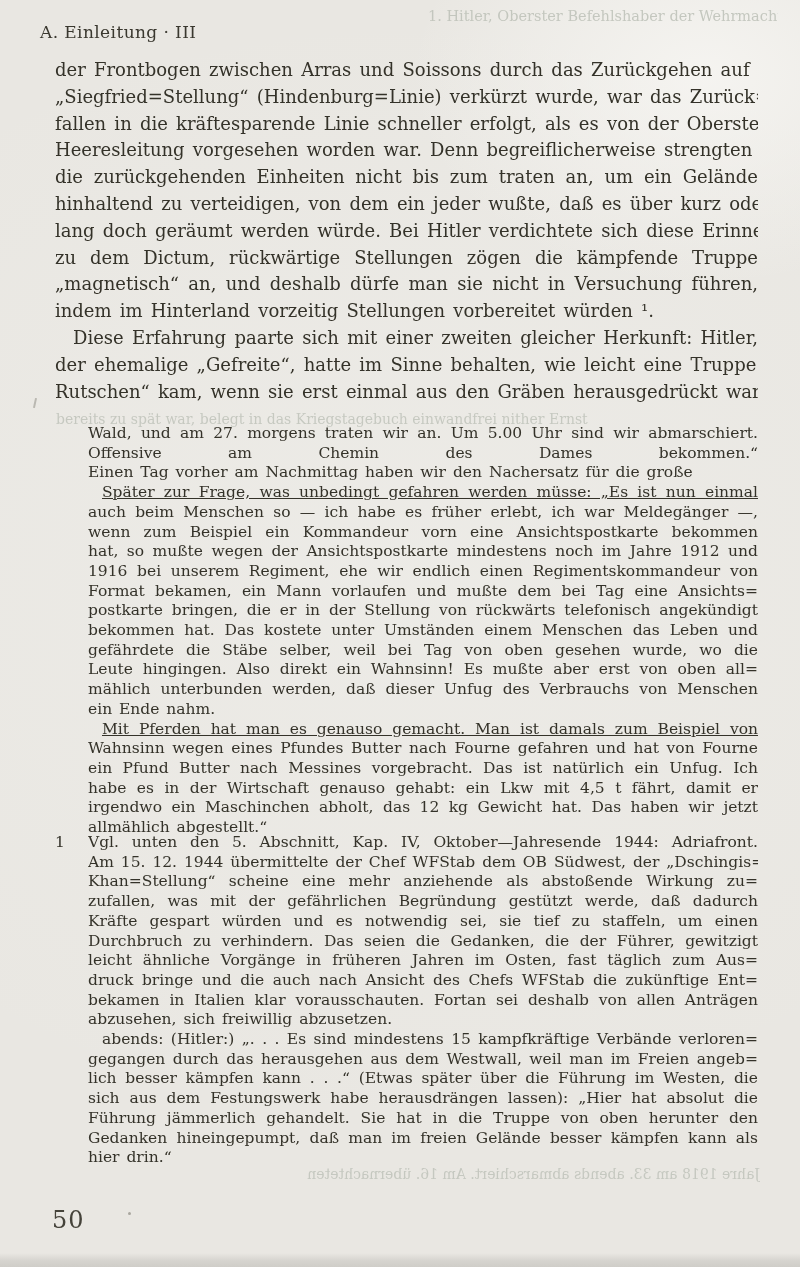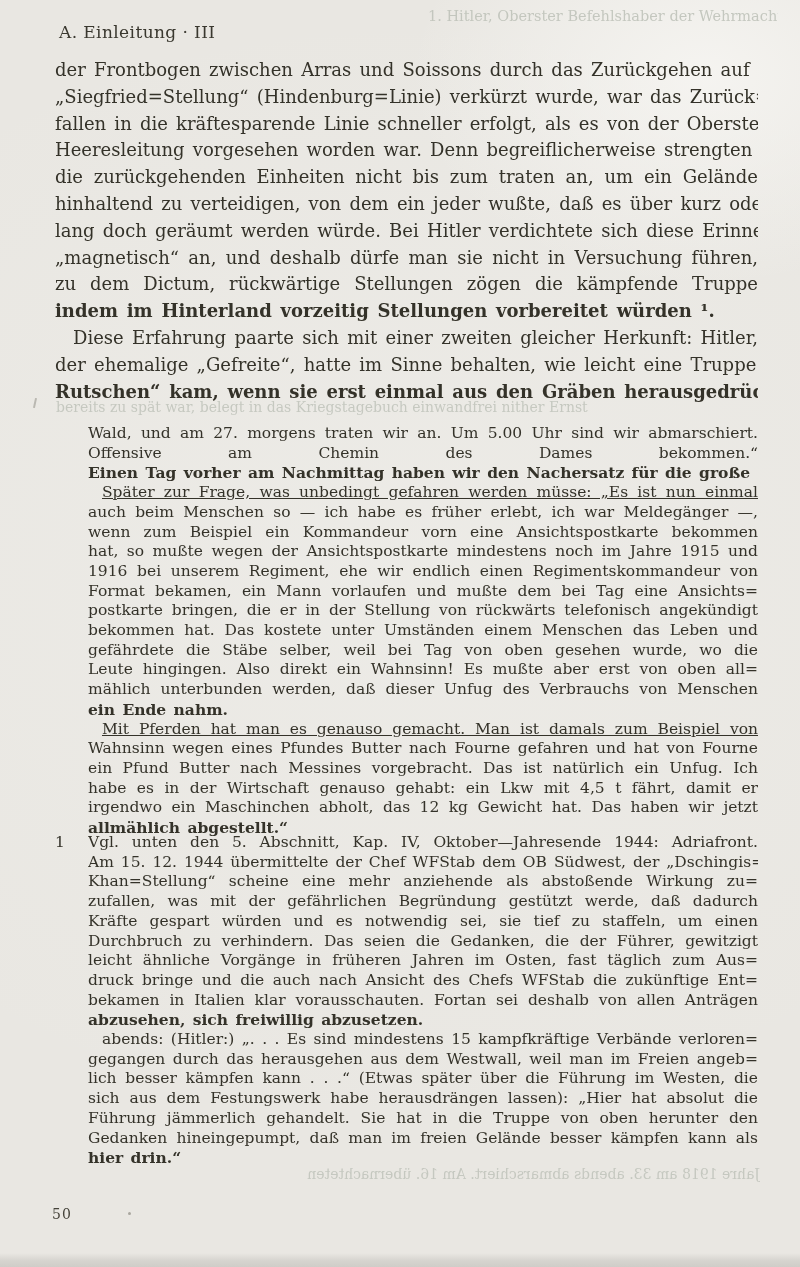--- a/index.html
+++ b/index.html
@@ -8,67 +8,67 @@
     width:800px;height:1267px;
     background:
       radial-gradient(ellipse 420px 300px at 88% 6%, rgba(248,247,244,.8) 0%, rgba(248,247,244,0) 70%),
       radial-gradient(ellipse 900px 700px at 50% 45%, rgba(240,239,235,.5) 0%, rgba(240,239,235,0) 80%),
       #e9e7e2;
     font-family:"DejaVu Serif","Liberation Serif",serif;
     color:#343229;
     overflow:hidden;
   }
   .running-head{
-    position:absolute;left:59px;top:22px;
+    position:absolute;left:40px;top:22px;
     font-size:17px;letter-spacing:.4px;color:#3a382f;
   }
   
   .block{position:absolute;}
   .para{margin:0;}
   .line{
     white-space:nowrap;
     text-align:justify;
     text-align-last:justify;
     overflow:hidden;
   }
-  .para .line:last-child{text-align-last:left;font-weight:bold;}
+  .para .line:last-child{text-align-last:left;}
   .para.indent .line:first-child{text-indent:18px;}
   .main-block{
     left:55px;top:57px;width:703px;
     font-size:18px;line-height:26.8px;
     word-spacing:2.5px;
   }
   .small-type{
     font-size:15.5px;line-height:19.7px;
     word-spacing:2px;
   }
   .quote-block{left:88px;top:424px;width:670px;}
   .quote-block .para.indent .line:first-child{text-indent:14px;text-decoration:underline;}
   .footnote-block{left:55px;top:833px;width:703px;display:flex;}
   .footnote-marker{width:33px;flex:0 0 33px;font-size:15.5px;line-height:19.7px;color:#343229;}
   .footnote-text{width:670px;flex:0 0 670px;}
   .footnote-text .para.indent .line:first-child{text-indent:14px;}
   .page-number{
     position:absolute;left:52px;top:1206px;
-    font-size:14px;color:#45433a;letter-spacing:1px;
+    font-size:24px;color:#45433a;letter-spacing:1px;
   }
   .page-number-dot{
     position:absolute;left:128px;top:1212px;
     width:3px;height:3px;border-radius:50%;background:#8d8b83;opacity:.7;
   }
   
   .ghost{
     position:absolute;
     color:#bdc1b8;
     filter:blur(.5px);
     white-space:nowrap;overflow:hidden;
     pointer-events:none;
   }
   .ghost-top{left:428px;top:8px;width:350px;font-size:14.5px;opacity:.85;}
-  .ghost-middle{left:56px;top:399px;width:700px;font-size:14px;opacity:.8;}
+  .ghost-middle{left:56px;top:411px;width:700px;font-size:14px;opacity:.8;}
   .ghost-bottom{left:235px;top:1166px;width:525px;font-size:14px;opacity:.8;transform:scaleX(-1);}
   .margin-tick{
     position:absolute;left:34px;top:398px;
     width:2px;height:10px;background:#9a988f;opacity:.6;
     transform:rotate(12deg);
   }
   .bottom-band{
     position:absolute;left:0;bottom:0;width:800px;height:14px;
     background:linear-gradient(180deg, rgba(205,203,198,0) 0%, #d6d4cf 55%, #cfcdc8 100%);
   }
@@ -84,22 +84,22 @@
 
   <div class="block main-block">
       <div class="para">
         <div class="line">der Frontbogen zwischen Arras und Soissons durch das Zurückgehen auf die</div>
         <div class="line">„Siegfried=Stellung“ (Hindenburg=Linie) verkürzt wurde, war das Zurück=</div>
         <div class="line">fallen in die kräftesparende Linie schneller erfolgt, als es von der Obersten</div>
         <div class="line">Heeresleitung vorgesehen worden war. Denn begreiflicherweise strengten sich</div>
         <div class="line">die zurückgehenden Einheiten nicht bis zum traten an, um ein Gelände</div>
         <div class="line">hinhaltend zu verteidigen, von dem ein jeder wußte, daß es über kurz oder</div>
         <div class="line">lang doch geräumt werden würde. Bei Hitler verdichtete sich diese Erinnerung</div>
+        <div class="line">zu dem Dictum, rückwärtige Stellungen zögen die kämpfende Truppe</div>
         <div class="line">„magnetisch“ an, und deshalb dürfe man sie nicht in Versuchung führen,</div>
-        <div class="line">zu dem Dictum, rückwärtige Stellungen zögen die kämpfende Truppe</div>
         <div class="line">indem im Hinterland vorzeitig Stellungen vorbereitet würden ¹.</div>
       </div>
       <div class="para indent">
         <div class="line">Diese Erfahrung paarte sich mit einer zweiten gleicher Herkunft: Hitler,</div>
         <div class="line">der ehemalige „Gefreite“, hatte im Sinne behalten, wie leicht eine Truppe „ins</div>
         <div class="line">Rutschen“ kam, wenn sie erst einmal aus den Gräben herausgedrückt war,</div>
       </div>
     </div>
 
   <div class="margin-tick"></div>
@@ -109,21 +109,21 @@
   <div class="block quote-block small-type">
       <div class="para">
         <div class="line">Wald, und am 27. morgens traten wir an. Um 5.00 Uhr sind wir abmarschiert.</div>
         <div class="line">Offensive am Chemin des Dames bekommen.“</div>
         <div class="line">Einen Tag vorher am Nachmittag haben wir den Nachersatz für die große</div>
       </div>
       <div class="para indent">
         <div class="line">Später zur Frage, was unbedingt gefahren werden müsse: „Es ist nun einmal</div>
         <div class="line">auch beim Menschen so — ich habe es früher erlebt, ich war Meldegänger —,</div>
         <div class="line">wenn zum Beispiel ein Kommandeur vorn eine Ansichtspostkarte bekommen</div>
-        <div class="line">hat, so mußte wegen der Ansichtspostkarte mindestens noch im Jahre 1915 und</div>
+        <div class="line">hat, so mußte wegen der Ansichtspostkarte mindestens noch im Jahre 1912 und</div>
         <div class="line">1916 bei unserem Regiment, ehe wir endlich einen Regimentskommandeur von</div>
         <div class="line">Format bekamen, ein Mann vorlaufen und mußte dem bei Tag eine Ansichts=</div>
         <div class="line">postkarte bringen, die er in der Stellung von rückwärts telefonisch angekündigt</div>
         <div class="line">bekommen hat. Das kostete unter Umständen einem Menschen das Leben und</div>
         <div class="line">gefährdete die Stäbe selber, weil bei Tag von oben gesehen wurde, wo die</div>
         <div class="line">Leute hingingen. Also direkt ein Wahnsinn! Es mußte aber erst von oben all=</div>
         <div class="line">mählich unterbunden werden, daß dieser Unfug des Verbrauchs von Menschen</div>
         <div class="line">ein Ende nahm.</div>
       </div>
       <div class="para indent">

